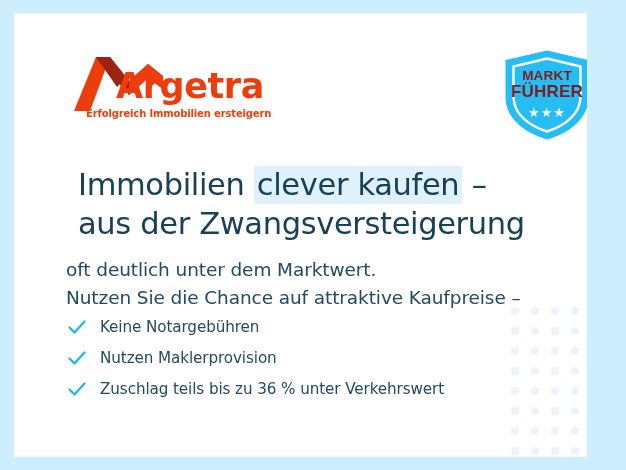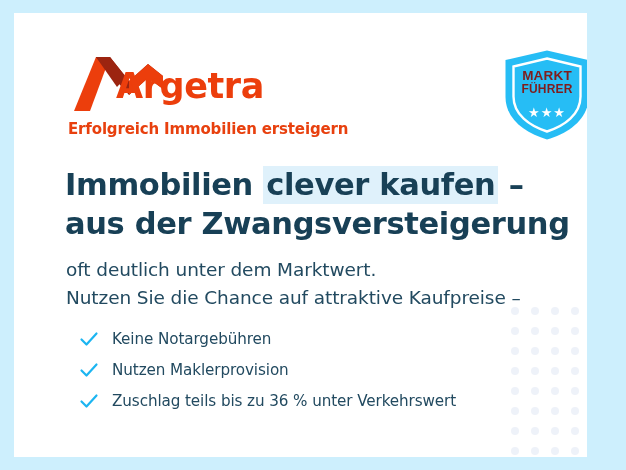--- a/index.html
+++ b/index.html
@@ -65,29 +65,28 @@
     top: 14px;
     font-size: 35px;
     font-weight: bold;
     color: #ec3e0c;
     letter-spacing: -0.4px;
     line-height: 1;
     font-family: "DejaVu Sans", sans-serif;
   }
   .logo-tagline {
     position: absolute;
-    left: 2px;
+    left: 20px;
     top: 53px;
-    font-size: 15px;
+    font-size: 10px;
     font-weight: bold;
     color: #e8400e;
     letter-spacing: -0.15px;
     white-space: nowrap;
     font-family: "DejaVu Sans", sans-serif;
-    margin-top: 12px;
   }
 
   
   .badge {
     position: absolute;
     left: 489px;
     top: 36px;
     width: 88px;
     height: 92px;
   }
@@ -97,42 +96,42 @@
     top: 20px;
     width: 88px;
     text-align: center;
     color: #7f1d1d;
     font-weight: bold;
     line-height: 1.06;
     font-family: "Liberation Sans", sans-serif;
     pointer-events: none;
   }
   .badge-line1 { font-size: 13.5px; letter-spacing: 0.2px; display: block; }
-  .badge-line2 { font-size: 12px; letter-spacing: 0.2px; display: block; }
+  .badge-line2 { font-size: 17px; letter-spacing: 0.2px; display: block; }
   .badge-stars {
     position: absolute;
     left: 0;
     top: 57px;
     width: 88px;
     text-align: center;
     color: #ffffff;
     font-size: 13px;
     letter-spacing: 1px;
     line-height: 1;
     pointer-events: none;
   }
 
   
   .headline {
     position: absolute;
-    left: 51px;
+    left: 64px;
     top: 133px;
     width: 520px;
     font-size: 30.5px;
-    font-weight: bold;
+    font-weight: normal;
     color: #184056;
     line-height: 1.26;
     letter-spacing: -0.35px;
     font-family: "DejaVu Sans", sans-serif;
   }
   .headline .hl-line { display: block; white-space: nowrap; }
   .highlight {
     background: #dff1fb;
     padding: 1px 3px 2px 3px;
     box-decoration-break: clone;
@@ -253,21 +252,21 @@
   <h1 class="headline">
     <span class="hl-line"><span>Immobilien </span><span class="highlight">clever kaufen</span><span> –</span></span>
     <span class="hl-line">aus der Zwangsversteigerung</span>
   </h1>
 
   <p class="subheadline">
     <span class="sub-line">oft deutlich unter dem Marktwert.</span>
     <span class="sub-line">Nutzen Sie die Chance auf attraktive Kaufpreise –</span>
   </p>
 
-  <ul class="benefits" style="list-style:none;margin:12px;padding:0;">
+  <ul class="benefits" style="list-style:none;margin:0;padding:0;">
     <li class="benefit-item">
       <svg class="check-icon" viewBox="0 0 22 22">
         <polyline points="3.5,11.5 8.5,16.5 18.5,5.5" fill="none" stroke="#1cb5f1" stroke-width="2.2" stroke-linecap="round" stroke-linejoin="round"></polyline>
       </svg>
       <span class="benefit-label">Keine Notargebühren</span>
     </li>
     <li class="benefit-item">
       <svg class="check-icon" viewBox="0 0 22 22">
         <polyline points="3.5,11.5 8.5,16.5 18.5,5.5" fill="none" stroke="#1cb5f1" stroke-width="2.2" stroke-linecap="round" stroke-linejoin="round"></polyline>
       </svg>

